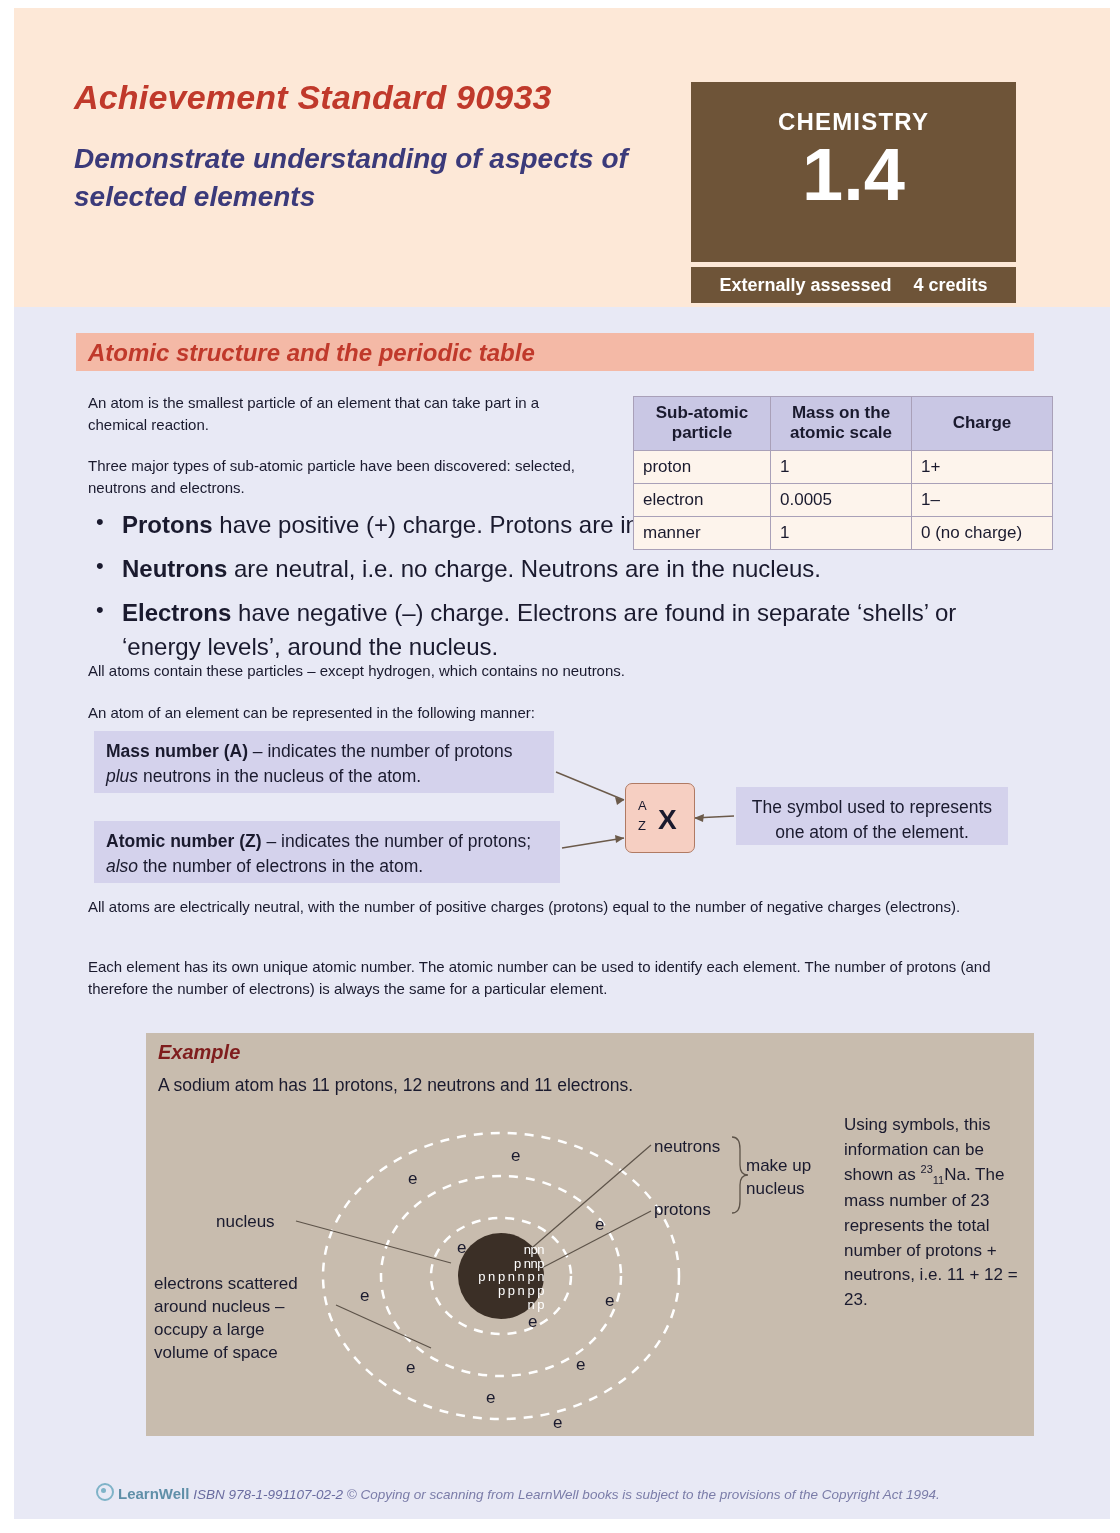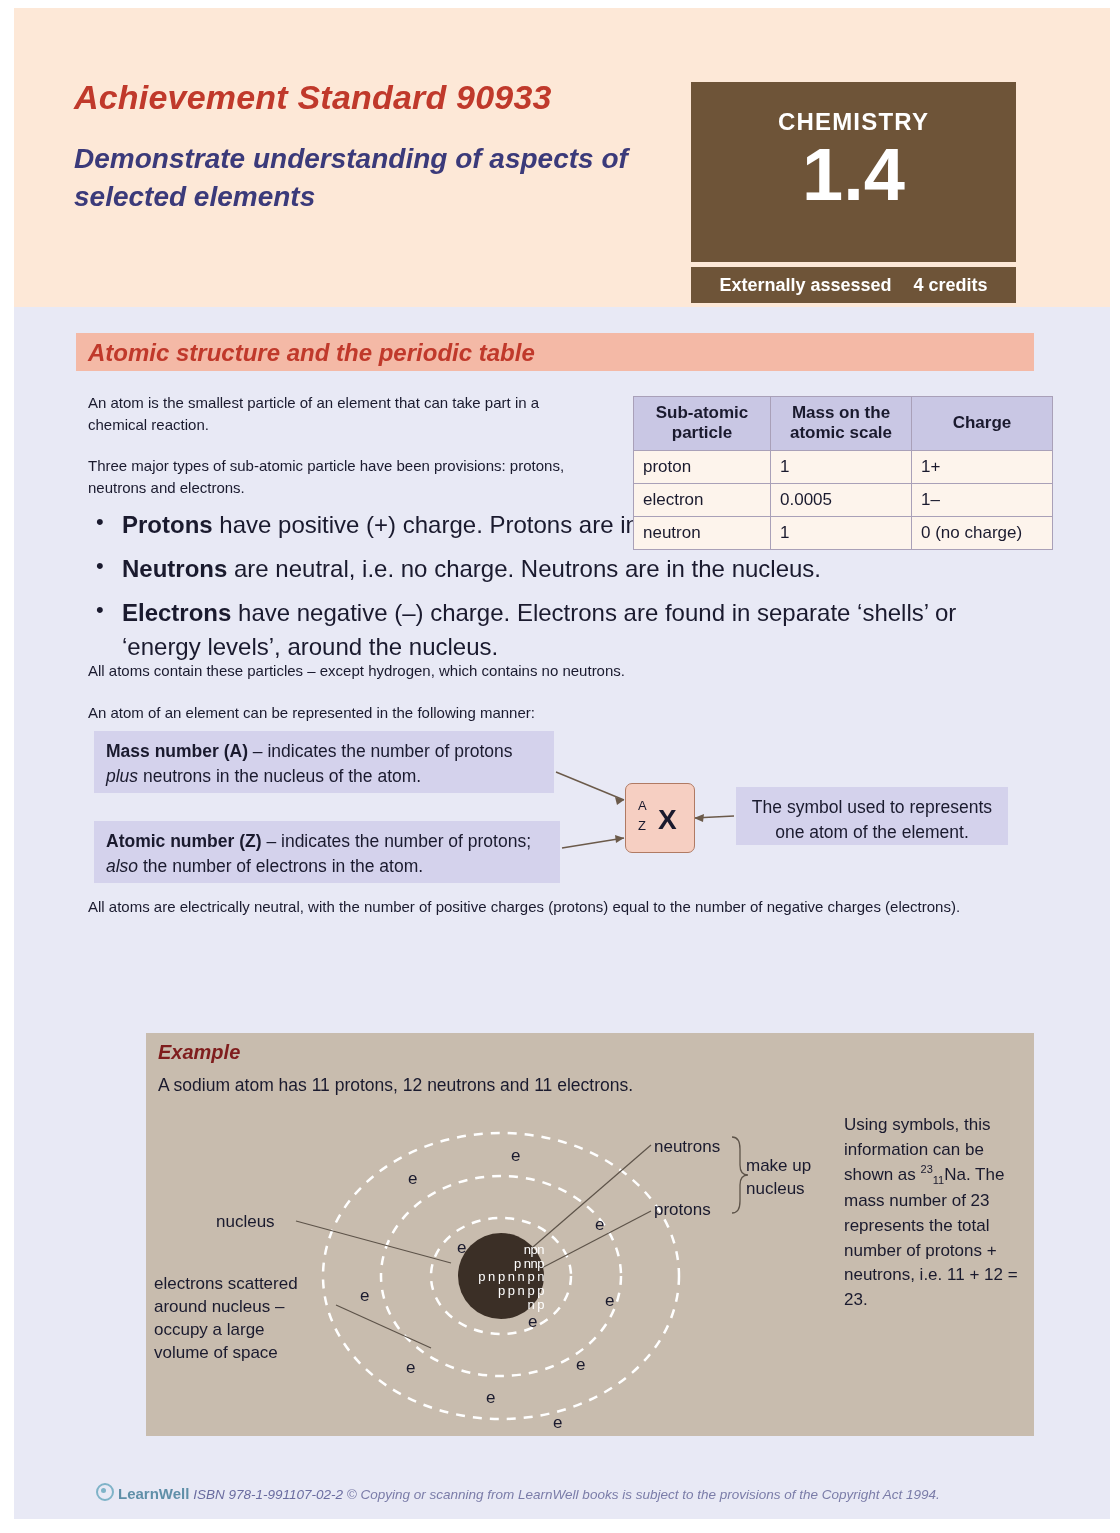--- a/index.html
+++ b/index.html
@@ -364,21 +364,21 @@
   <div class="credit-footer">
     <span>Externally assessed</span>
     <span>4 credits</span>
   </div>
 
   <div class="section-head">
     <span>Atomic structure and the periodic table</span>
   </div>
 
   <div class="body-text para-a">An atom is the smallest particle of an element that can take part in a chemical reaction.</div>
-  <div class="body-text para-b">Three major types of sub-atomic particle have been provisions: protons, neutrons and electrons.</div>
+  <div class="body-text para-b">Three major types of sub-atomic particle have been discovered: selected, neutrons and electrons.</div>
 
   <ul class="bullets">
     <li><b class="bold">Protons</b><span> have positive (+) charge. Protons are in the nucleus.</span></li>
     <li><b class="bold">Neutrons</b><span> are neutral, i.e. no charge. Neutrons are in the nucleus.</span></li>
     <li><b class="bold">Electrons</b><span> have negative (–) charge. Electrons are found in separate ‘shells’ or ‘energy levels’, around the nucleus.</span></li>
   </ul>
 
   <div class="body-text para-c">All atoms contain these particles – except hydrogen, which contains no neutrons.</div>
   <div class="body-text para-d">An atom of an element can be represented in the following manner:</div>
 
@@ -403,21 +403,21 @@
         <td>proton</td>
         <td>1</td>
         <td>1+</td>
       </tr>
       <tr>
         <td>electron</td>
         <td>0.0005</td>
         <td>1–</td>
       </tr>
       <tr>
-        <td>neutron</td>
+        <td>manner</td>
         <td>1</td>
         <td>0 (no charge)</td>
       </tr>
     </tbody>
   </table>
 
   <svg class="leader-svg">
     <line x1="556" y1="772" x2="624" y2="800" stroke="#6b5a4a" stroke-width="1.4"></line>
     <polygon points="624,800 615,797 617,805" fill="#6b5a4a"></polygon>
     <line x1="562" y1="848" x2="624" y2="838" stroke="#6b5a4a" stroke-width="1.4"></line>
@@ -438,20 +438,21 @@
     <div class="az">
       <span>A</span><br>
       <span>Z</span>
     </div>
     <div class="xx">X</div>
   </div>
 
   <div class="callout callout-symbol">The symbol used to represents one atom of the element.</div>
 
   <div class="body-text para-e">All atoms are electrically neutral, with the number of positive charges (protons) equal to the number of negative charges (electrons).</div>
+  <div class="body-text para-f">Each element has its own unique atomic number. The atomic number can be used to identify each element. The number of protons (and therefore the number of electrons) is always the same for a particular element.</div>
 
   <div class="example-panel">
     <div class="example-title">Example</div>
     <div class="example-lead">A sodium atom has 11 protons, 12 neutrons and 11 electrons.</div>
 
     <div class="ex-right">
       <p><span>Using symbols, this information can be shown as </span><sup class="sm">23</sup><sub class="sm">11</sub><span>Na</span><span>. The mass number of 23 represents the total number of protons + neutrons, i.e. 11 + 12 = 23.</span></p>
     </div>
   </div>
 

